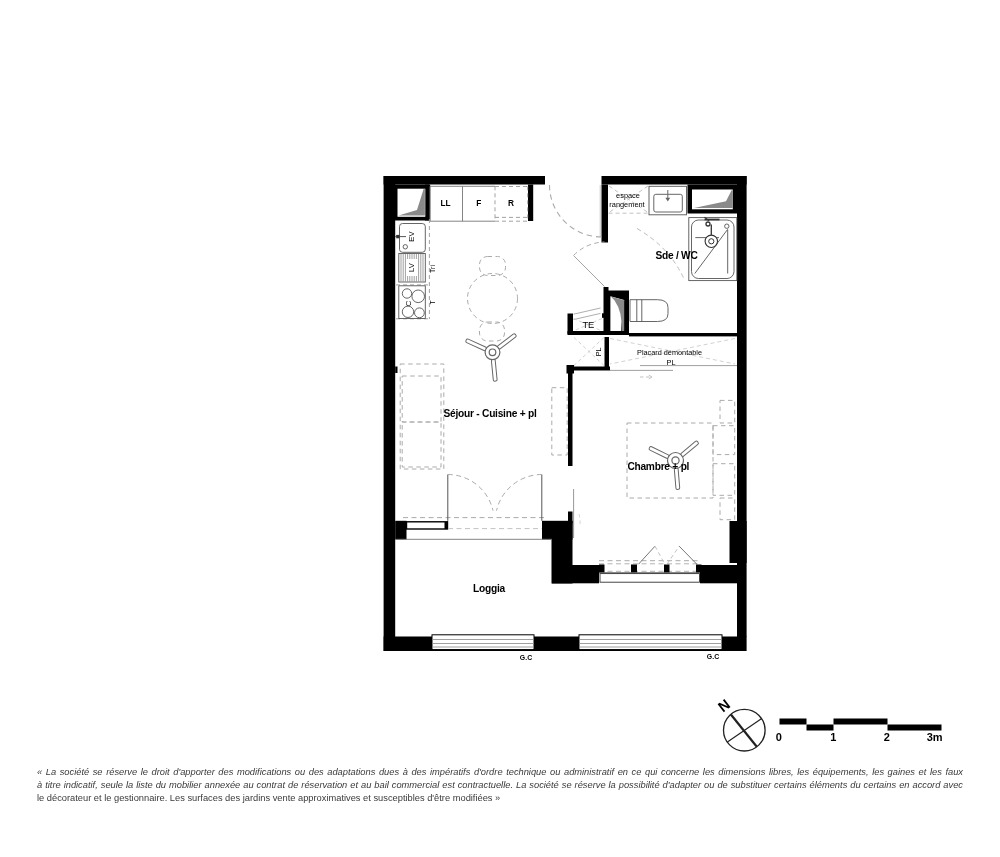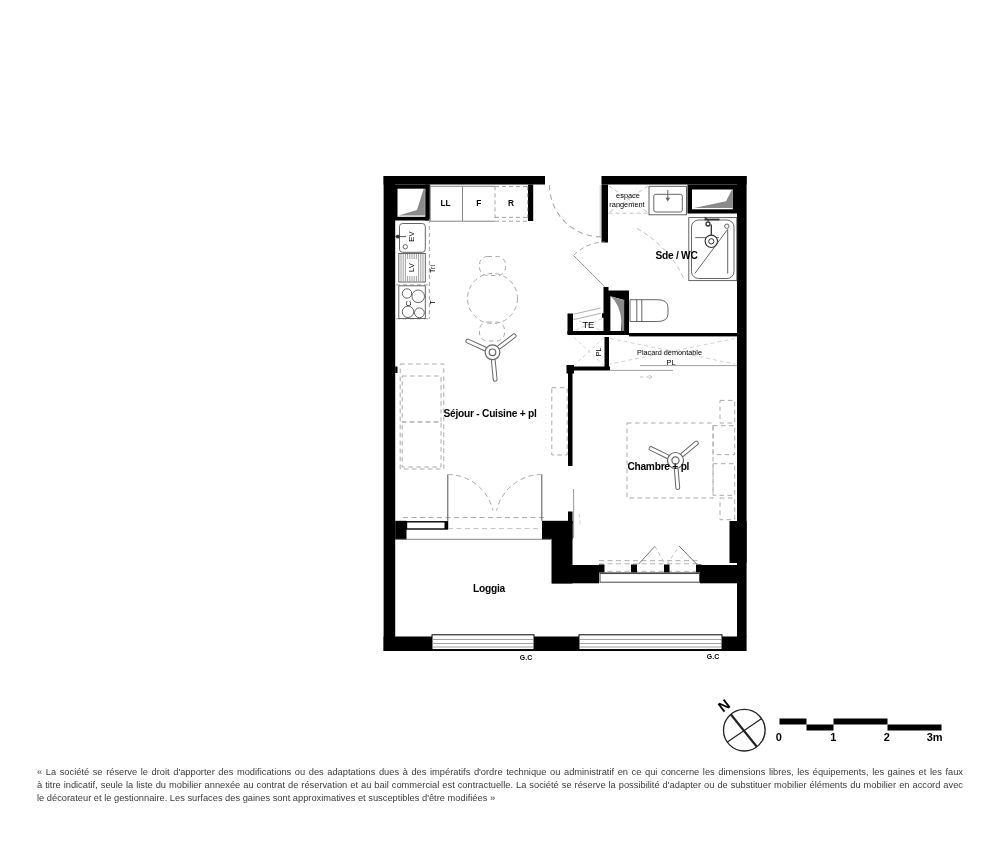--- a/index.html
+++ b/index.html
@@ -1,19 +1,19 @@
 <!DOCTYPE html>
 <html><head>
 <meta charset="utf-8">
 <style>
   html,body{margin:0;padding:0;background:#fff;}
   body{width:1000px;height:857px;position:relative;font-family:"Liberation Sans",sans-serif;}
   svg text{font-family:"Liberation Sans",sans-serif;}
   #footer{position:absolute;left:37px;top:765.5px;width:926px;color:#3a3a3a;font-size:9.3px;line-height:13.25px;}
-  .j{text-align:justify;text-align-last:justify;}
+  .j{text-align:justify;text-align-last:justify;font-style:italic;}
 </style>
 </head>
 <body>
 
 <svg width="1000" height="857" viewBox="0 0 1000 857">
 <g fill="none" stroke="none">
 
 <rect x="383.6" y="176" width="161.4" height="8.5" fill="#000"></rect>
 
 <rect x="601.5" y="176" width="145.1" height="8.5" fill="#000"></rect>
@@ -363,16 +363,16 @@
 <text x="886.9" y="740.5" font-size="11" font-weight="bold" text-anchor="middle">2</text>
 <text x="934.6" y="740.5" font-size="11" font-weight="bold" text-anchor="middle">3m</text>
 </g>
 
 </g>
 </svg>
 
 
 <div id="footer">
 <div class="j">« La société se réserve le droit d'apporter des modifications ou des adaptations dues à des impératifs d'ordre technique ou administratif en ce qui concerne les dimensions libres, les équipements, les gaines et les faux</div>
-<div class="j">à titre indicatif, seule la liste du mobilier annexée au contrat de réservation et au bail commercial est contractuelle. La société se réserve la possibilité d'adapter ou de substituer mobilier éléments du mobilier en accord avec</div>
-<div>le décorateur et le gestionnaire. Les surfaces des gaines sont approximatives et susceptibles d'être modifiées »</div>
+<div class="j">à titre indicatif, seule la liste du mobilier annexée au contrat de réservation et au bail commercial est contractuelle. La société se réserve la possibilité d'adapter ou de substituer certains éléments du certains en accord avec</div>
+<div>le décorateur et le gestionnaire. Les surfaces des jardins vente approximatives et susceptibles d'être modifiées »</div>
 </div>
 
 
 </body></html>

